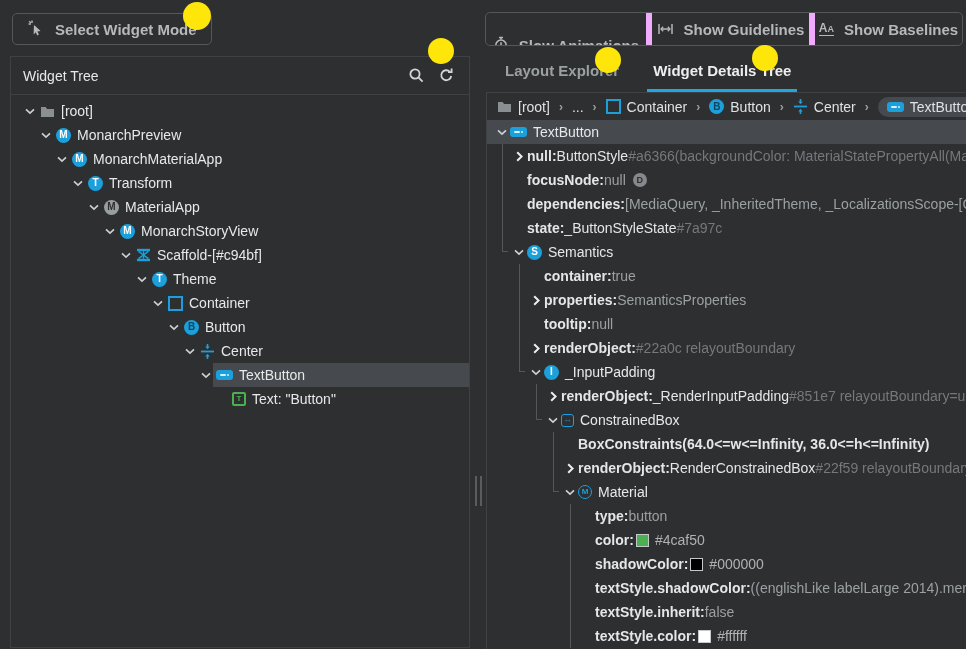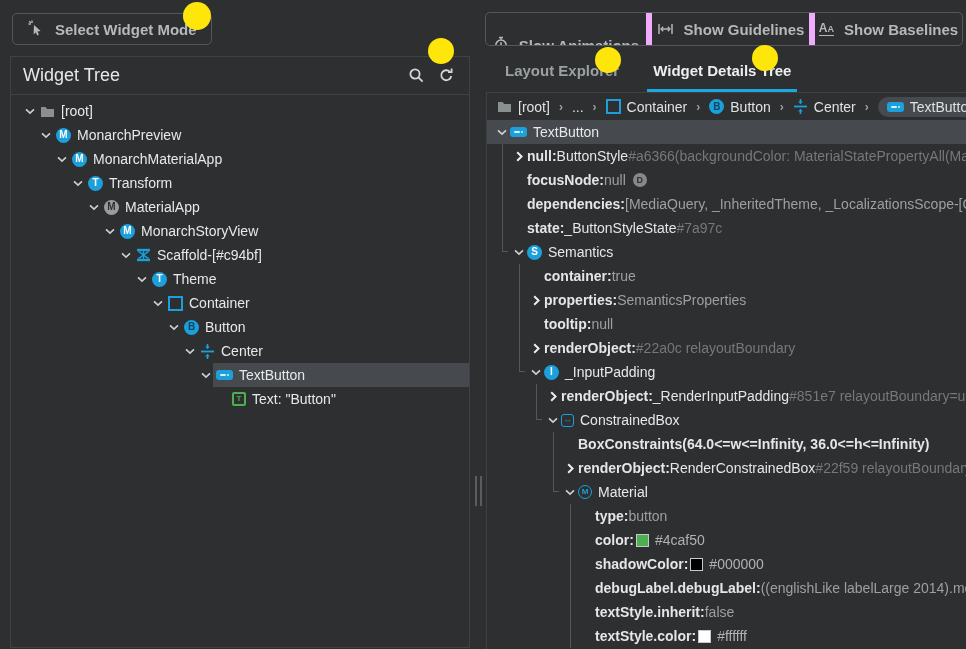--- a/index.html
+++ b/index.html
@@ -24,21 +24,21 @@
     display:flex;align-items:center;justify-content:center;gap:10px;
     color:#b5b9bb;font-size:15px;font-weight:700;box-sizing:border-box;white-space:nowrap;
   }
   .group-btn + .group-btn{border-left:6px solid #f0abfc;}
   
   .left-panel{
     position:absolute;left:10px;top:56px;width:460px;bottom:1px;
     border:1px solid #3f4245;box-sizing:border-box;background:#2d2f31;overflow:hidden;
   }
   .lp-header{height:37px;display:flex;align-items:center;padding:0 12px;border-bottom:1px solid #3f4245;}
-  .lp-title{color:#e6e8e9;font-size:18px;flex:1;}
+  .lp-title{color:#e6e8e9;font-size:14px;flex:1;}
   .hdr-icon{display:flex;align-items:center;justify-content:center;width:22px;height:22px;margin-left:8px;}
   .tree{padding-top:4px;}
   .trow{height:24px;display:flex;align-items:center;font-size:14px;color:#e4e6e7;white-space:nowrap;overflow:hidden;}
   .trow .chev{width:15px;min-width:15px;display:flex;justify-content:center;align-items:center;}
   .trow .tbody{display:flex;align-items:center;gap:6px;height:24px;flex:1;min-width:0;padding-left:3px;}
   .trow .tbody.sel{background:#46494d;}
   
   .right-panel{position:absolute;left:486px;top:48px;right:0;bottom:0;}
   .tabs{height:44px;display:flex;align-items:flex-end;padding-left:13px;gap:22px;box-sizing:border-box;}
   .tab{position:relative;font-size:15px;padding:0 6px 13px 6px;color:#9ba0a3;font-weight:700;cursor:default;white-space:nowrap;}
@@ -659,21 +659,21 @@
           <span class="swatch" style="background: rgb(0, 0, 0);"></span>
           <span class="swatch-hex">#000000</span>
         </div>
         <div class="drow">
           <span class="guide blank"></span>
           <span class="guide blank"></span>
           <span class="guide blank"></span>
           <span class="guide blank"></span>
           <span class="guide line"></span>
           <span class="dchev"></span>
-          <span class="seg-name">debugLabel.debugLabel: </span>
+          <span class="seg-name">textStyle.shadowColor: </span>
           <span class="seg-value">((englishLike labelLarge 2014).merge((en</span>
         </div>
         <div class="drow">
           <span class="guide blank"></span>
           <span class="guide blank"></span>
           <span class="guide blank"></span>
           <span class="guide blank"></span>
           <span class="guide line"></span>
           <span class="dchev"></span>
           <span class="seg-name">textStyle.inherit: </span>

